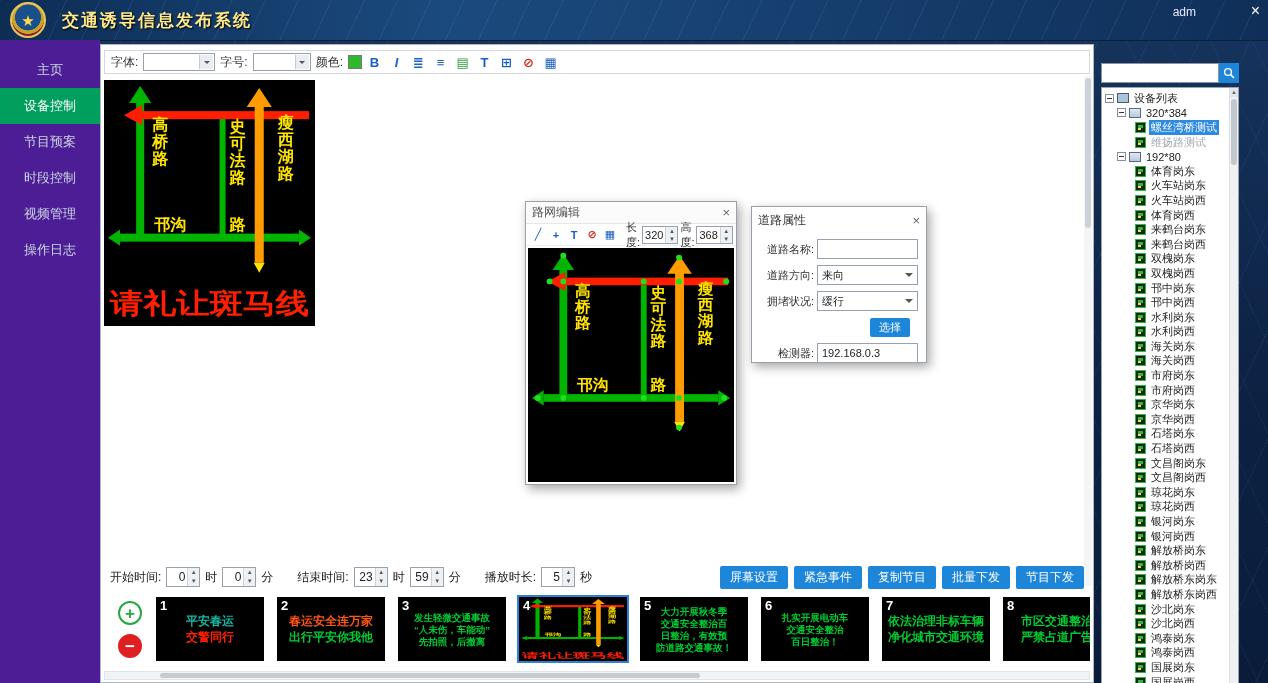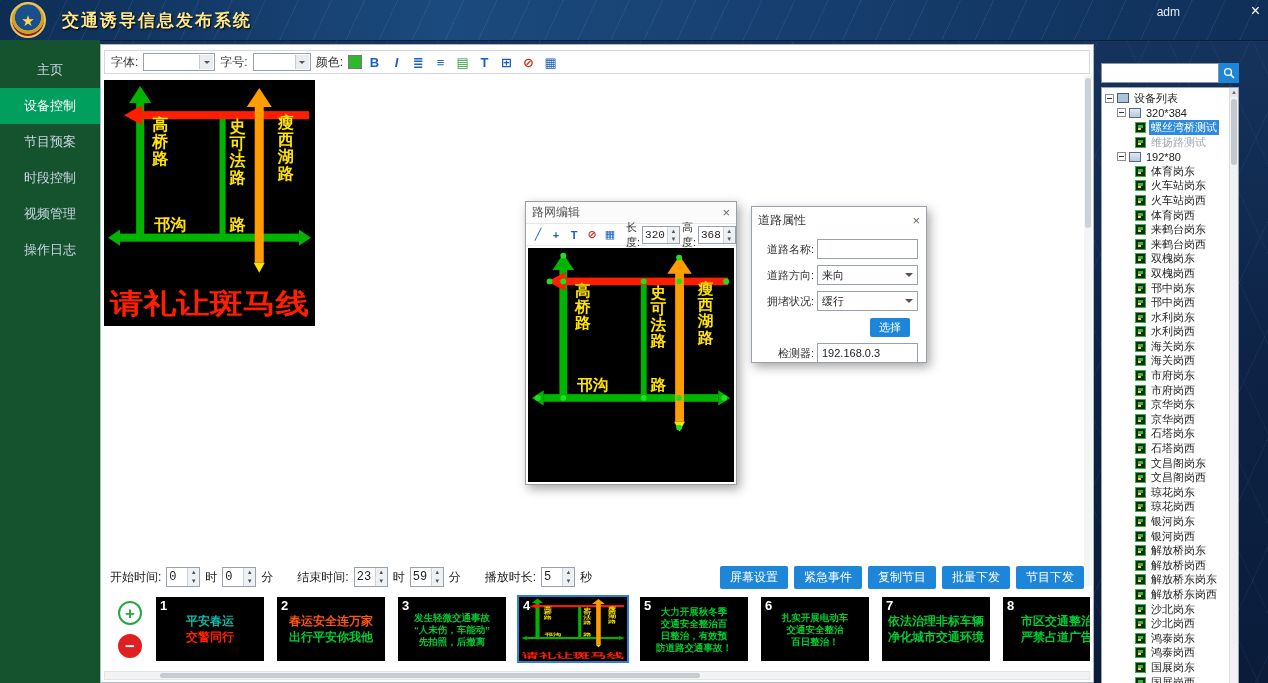--- a/index.html
+++ b/index.html
@@ -15,25 +15,25 @@
   
   .hdr{position:absolute;left:0;top:0;width:1268px;height:40px;
     background:linear-gradient(90deg,#0d2d55,#1b4a7e 35%,#153c6b 70%,#0f2f58);
     box-shadow:0 1px 0 rgba(0,0,0,.4);}
   .hdr::after{content:"";position:absolute;inset:0;background:repeating-linear-gradient(115deg,rgba(120,170,230,.12) 0 1px,transparent 1px 30px);}
   .logo{position:absolute;left:10px;top:2px;width:36px;height:36px;border-radius:50%;z-index:2;
     background:radial-gradient(circle at 50% 42%,#1a4f8e 0 52%,#c9a227 54% 66%,#8c1f28 68% 100%);
     border:2px solid #e7c75a;display:flex;align-items:center;justify-content:center;}
   .logo span{color:#ffd84d;font-size:15px;line-height:1;}
   .hdr .ttl{position:absolute;left:62px;top:9px;font-size:17px;font-weight:bold;color:#ffe98a;letter-spacing:2px;text-shadow:1px 1px 2px #000;z-index:2;}
-  .hdr .usr{position:absolute;right:88px;top:5px;font-size:12px;color:#e3ecf8;z-index:2;}
+  .hdr .usr{position:absolute;right:72px;top:5px;font-size:12px;color:#e3ecf8;z-index:2;}
   .hdr .cls{position:absolute;right:8px;top:2px;font-size:16px;color:#fff;cursor:pointer;z-index:2;}
 
   
-  .sidebar{position:absolute;left:0;top:40px;width:100px;height:643px;background:#14532d;padding-top:12px;z-index:1;}
+  .sidebar{position:absolute;left:0;top:40px;width:100px;height:643px;background:#4c1d95;padding-top:12px;z-index:1;}
   .nav-item{height:36px;line-height:36px;text-align:center;color:#ccd6e4;font-size:13px;cursor:pointer;}
   .nav-item.active{background:#009f5d;color:#fff;}
 
   
   .content{position:absolute;left:100px;top:44px;width:994px;height:639px;background:#fff;border:1px solid #aeb6bf;}
   .fmt{position:absolute;left:3px;top:5px;right:3px;height:24px;border:1px solid #d4d8de;display:flex;align-items:center;gap:5px;padding:0 6px;font-size:12px;color:#333;background:#fff;}
   .combo{width:72px;height:18px;border:1px solid #98a2ae;background:#fff;position:relative;}
   .combo.small{width:58px;}
   .combo .arr{position:absolute;right:1px;top:1px;bottom:1px;width:14px;background:#e9ecf0;border-left:1px solid #c6ccd4;}
   .combo .arr::after{content:"";position:absolute;left:3.5px;top:6px;border:3.5px solid transparent;border-top-color:#555;}
@@ -46,21 +46,21 @@
 
   
   .dlg{position:absolute;background:#fff;border:1px solid #9aa0a8;box-shadow:3px 4px 10px rgba(0,0,0,.35);z-index:5;}
   .dlg-title{height:22px;display:flex;align-items:center;padding:0 6px;font-size:12px;color:#555;background:#fbfbfc;border-bottom:1px solid #e4e6ea;}
   .dlg-close{margin-left:auto;font-size:13px;color:#666;cursor:pointer;line-height:1;}
   #dlg-roadnet{left:424px;top:156px;width:212px;height:284px;}
   #dlg-roadnet .tools{height:22px;display:flex;align-items:center;gap:2px;padding:0 4px;font-size:11px;color:#333;border-bottom:1px solid #eceef1;}
   #dlg-roadnet .tools .ticon{width:16px;height:16px;font-size:11px;}
   #dlg-roadnet .canvas{position:absolute;left:2px;top:46px;width:206px;height:234px;background:#000;}
   .spin{display:inline-flex;border:1px solid #98a2ae;height:18px;background:#fff;vertical-align:middle;}
-  .spin .v{min-width:20px;padding:0 2px;text-align:left;font-size:11px;line-height:16px;color:#222;font-family:Liberation Mono, monospace;}
+  .spin .v{min-width:20px;padding:0 2px;text-align:right;font-size:11px;line-height:16px;color:#222;}
   .spin .b{width:12px;display:flex;flex-direction:column;border-left:1px solid #cdd3da;}
   .spin .b i{flex:1;font-style:normal;font-size:6px;line-height:8px;text-align:center;color:#555;background:#eef1f4;cursor:pointer;}
   .timebar .spin{height:20px;}
   .timebar .spin .v{line-height:18px;font-size:12px;}
 
   #dlg-props{left:650px;top:161px;width:176px;height:157px;}
   #dlg-props .dlg-title{background:#fff;border-bottom:none;height:26px;font-size:12px;color:#333;}
   #dlg-props .row{display:flex;align-items:center;margin:6px 8px 0 0;}
   #dlg-props .row .lb{width:62px;text-align:right;font-size:11px;color:#333;margin-right:3px;}
   #dlg-props input{flex:1;height:20px;border:1px solid #98a2ae;font-size:11px;padding:0 4px;color:#222;min-width:0;}

